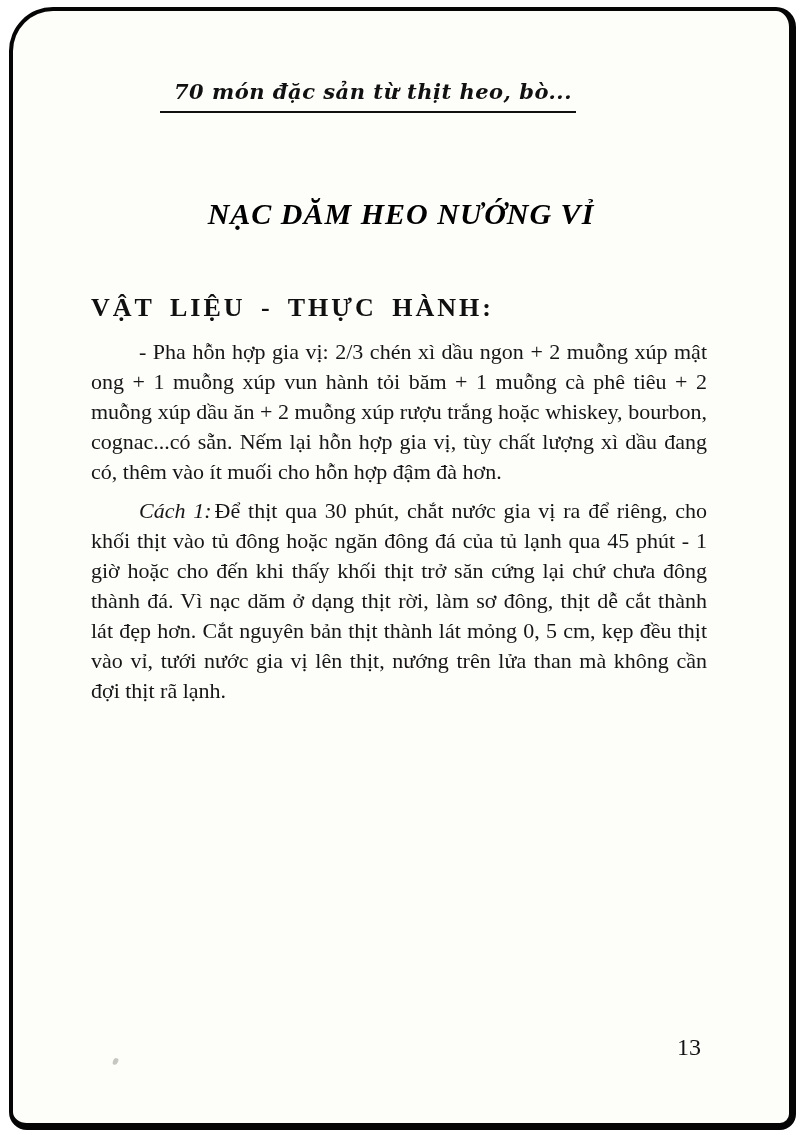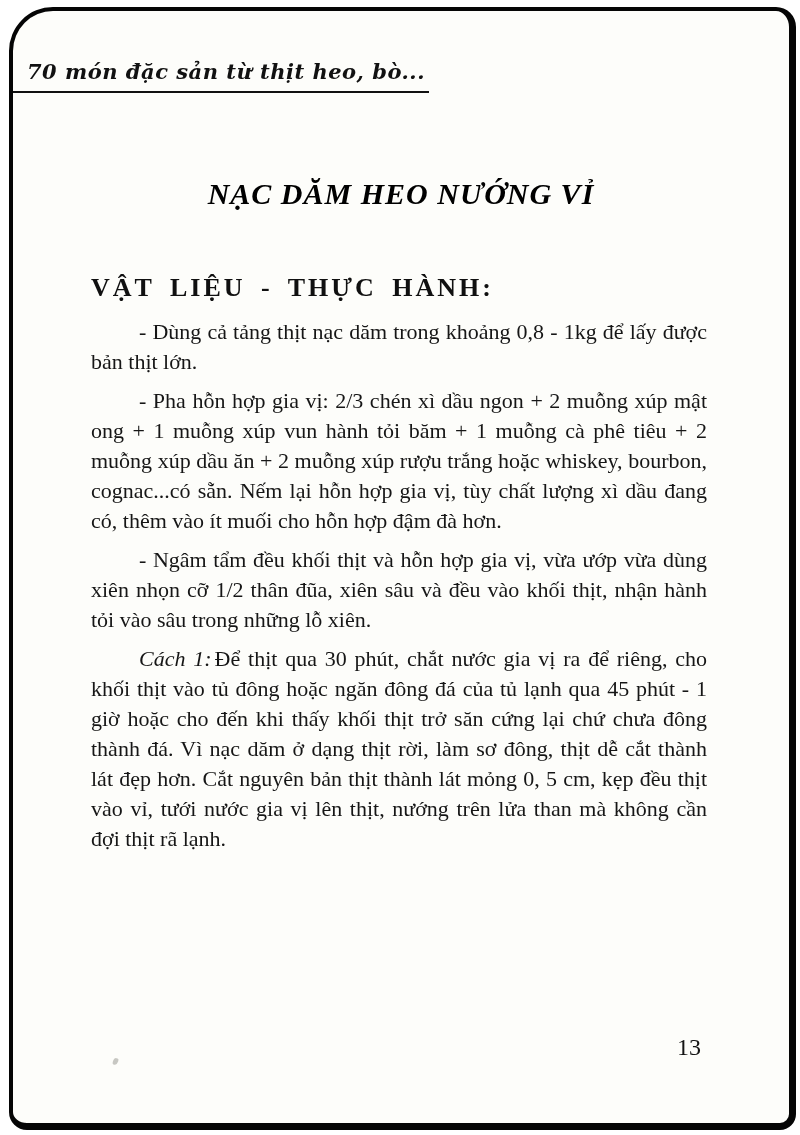--- a/index.html
+++ b/index.html
@@ -25,23 +25,24 @@
     background: #fdfdfa;
     border: 4px solid #050505;
     border-right-width: 7px;
     border-bottom-width: 7px;
     border-radius: 44px 20px 16px 18px;
     box-sizing: border-box;
     padding: 48px 0 0 0;
   }
   
   .running-header {
-    text-align: left;
+    text-align: center;
     padding-right: 66px;
     margin-bottom: 0;
+    margin-top: 20px;
   }
   .running-header .header-text {
     display: inline-block;
     font-family: "DejaVu Serif", serif;
     font-style: italic;
     font-weight: bold;
     font-size: 21px;
     letter-spacing: 0.5px;
     color: #111;
     padding: 0 4px 7px 14px;
@@ -114,25 +115,23 @@
   <div class="running-header">
     <span class="header-text">70 món đặc sản từ thịt heo, bò...</span>
   </div>
 
   <h1 class="title">NẠC DĂM HEO NƯỚNG VỈ</h1>
 
   <h2 class="section-heading">VẬT LIỆU - THỰC HÀNH:</h2>
 
   <div class="body-text">
 
-    <p><span>- Dùng cả tảng thịt nạc dăm trong khoảng 0,8 - 1kg để lấy được bản thịt lớn.</span></p>
 
     <p><span>- Pha hỗn hợp gia vị: 2/3 chén xì dầu ngon + 2 muỗng xúp mật ong + 1 muỗng xúp vun hành tỏi băm + 1 muỗng cà phê tiêu + 2 muỗng xúp dầu ăn + 2 muỗng xúp rượu trắng hoặc whiskey, bourbon, cognac...có sẵn. Nếm lại hỗn hợp gia vị, tùy chất lượng xì dầu đang có, thêm vào ít muối cho hỗn hợp đậm đà hơn.</span></p>
 
-    <p><span>- Ngâm tẩm đều khối thịt và hỗn hợp gia vị, vừa ướp vừa dùng xiên nhọn cỡ 1/2 thân đũa, xiên sâu và đều vào khối thịt, nhận hành tỏi vào sâu trong những lỗ xiên.</span></p>
 
 
     <p><span class="lead">Cách 1:</span><span>Để thịt qua 30 phút, chắt nước gia vị ra để riêng, cho khối thịt vào tủ đông hoặc ngăn đông đá của tủ lạnh qua 45 phút - 1 giờ hoặc cho đến khi thấy khối thịt trở săn cứng lại chứ chưa đông thành đá. Vì nạc dăm ở dạng thịt rời, làm sơ đông, thịt dễ cắt thành lát đẹp hơn. Cắt nguyên bản thịt thành lát mỏng 0, 5 cm, kẹp đều thịt vào vỉ, tưới nước gia vị lên thịt, nướng trên lửa than mà không cần đợi thịt rã lạnh.</span></p>
 
   </div>
 
   <div class="page-number">13</div>
 
   <div class="scan-speck"></div>
 

